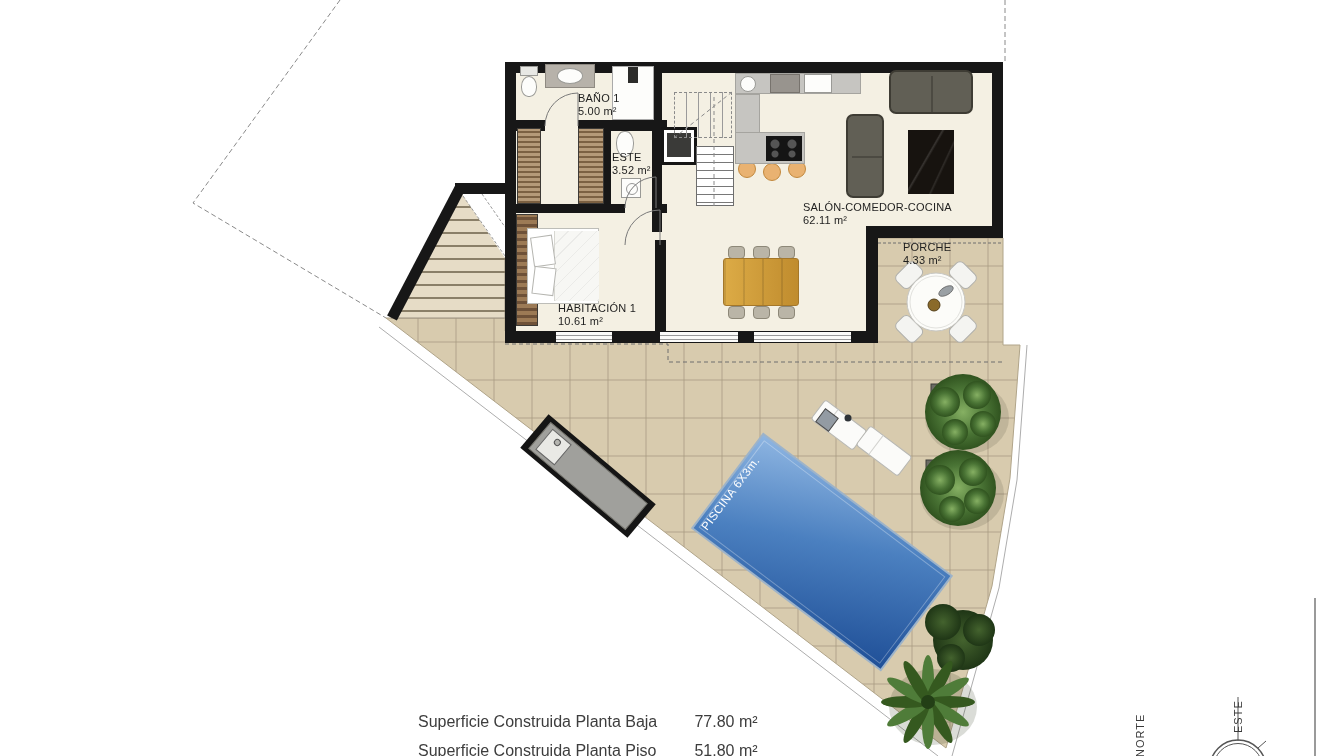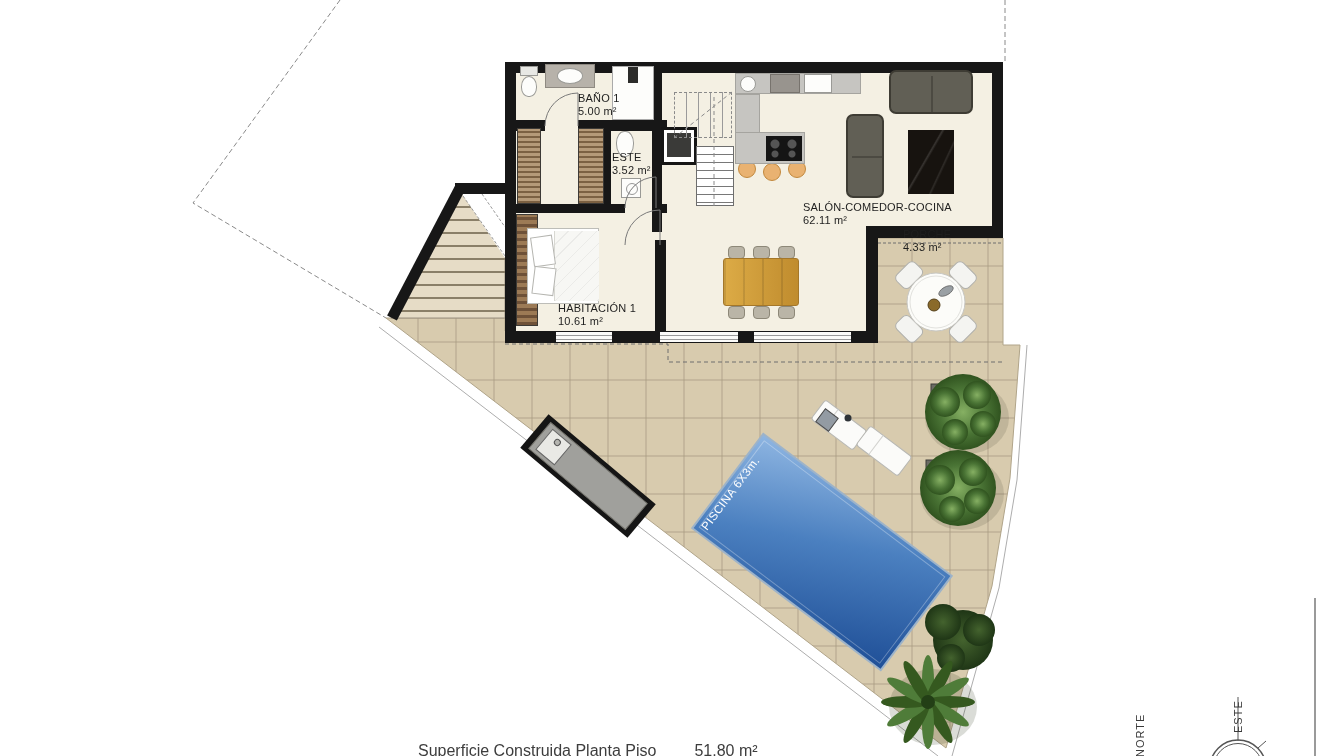--- a/index.html
+++ b/index.html
@@ -297,27 +297,31 @@
     <span class="area">5.00 m²</span>
   </div>
   <div class="room-label" style="left:612px;top:151px;">
     <span>ESTE</span>
     <span class="area">3.52 m²</span>
   </div>
   <div class="room-label" style="left:803px;top:201px;">
     <span>SALÓN-COMEDOR-COCINA</span>
     <span class="area">62.11 m²</span>
   </div>
-  <div class="room-label" style="left:903px;top:228px;">
+  <div class="room-label" style="left:903px;top:241px;">
     <span>PORCHE</span>
     <span class="area">4.33 m²</span>
   </div>
   <div class="room-label" style="left:558px;top:302px;">
     <span>HABITACIÓN 1</span>
     <span class="area">10.61 m²</span>
   </div>
 
+  <div class="footer-row" style="left:418px;top:713px;">
+    <span class="lab">Superficie Construida Planta Baja</span>
+    <span class="val">77.80 m²</span>
+  </div>
   <div class="footer-row" style="left:418px;top:742px;">
     <span class="lab">Superficie Construida Planta Piso</span>
     <span class="val">51.80 m²</span>
   </div>
 
 </div>
 
 </body></html>

